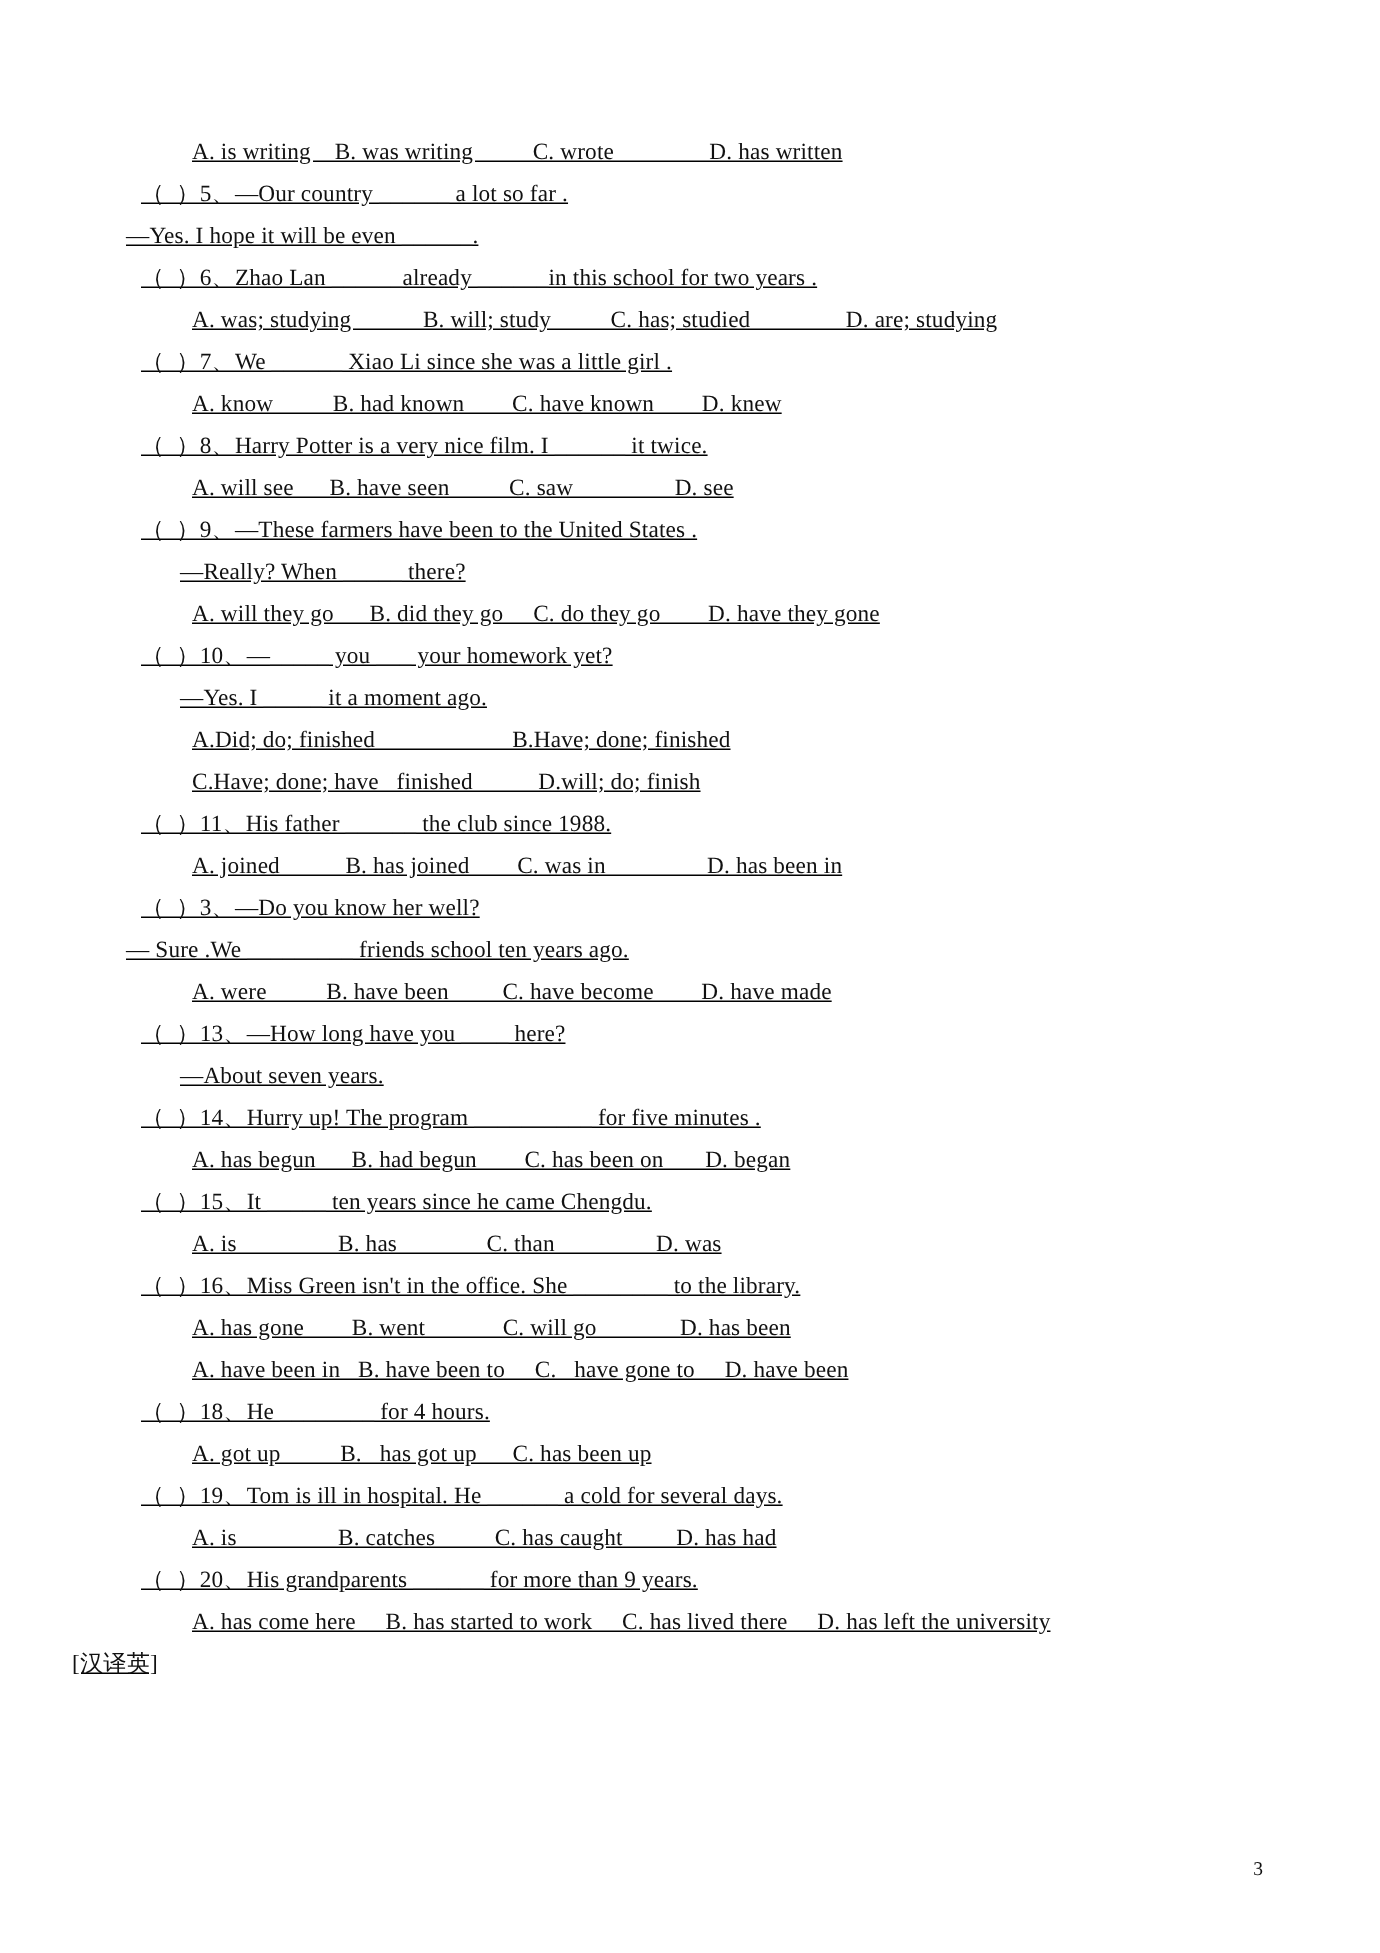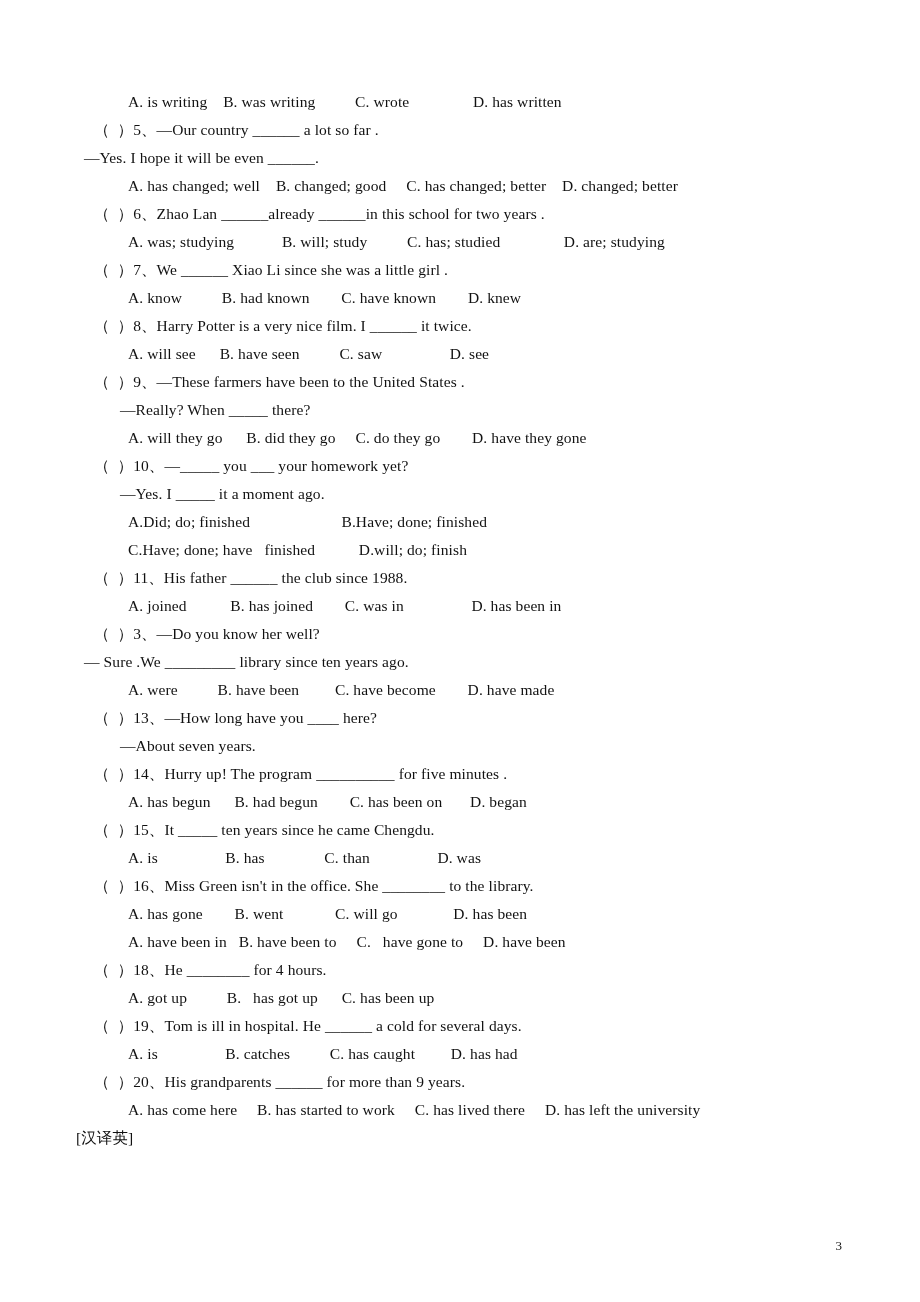--- a/index.html
+++ b/index.html
@@ -19,72 +19,72 @@
     position: relative;
     width: 920px;
     height: 1302px;
     box-sizing: border-box;
   }
   .doc-body {
     position: absolute;
     left: 0;
     top: 88px;
     width: 728px;
+    text-decoration: underline;
   }
   .line {
     font-size: 15.5px;
     line-height: 28px;
     height: 28px;
     white-space: pre;
     color: #111111;
     letter-spacing: 0.1px;
   }
   
   .lvl-marker { padding-left: 94px; }   
   .lvl-opt    { padding-left: 128px; }  
   .lvl-cont   { padding-left: 84px; }  
   .lvl-cont2  { padding-left: 120px; }  
-  .lvl-flush  { padding-left: 76px; }
+  .lvl-flush  { padding-left: 48px; }
 
   .page-number {
     position: absolute;
     right: 78px;
     bottom: 48px;
     font-size: 13px;
     font-family: "Liberation Serif", "DejaVu Serif", serif;
     color: #111111;
   }
 </style>
 </head>
 <body>
 
 <div id="page">
 
   <div class="doc-body" id="doc-body">
       <div class="line lvl-opt">A. is writing    B. was writing          C. wrote                D. has written</div>
       <div class="line lvl-marker">（  ）5、—Our country ______ a lot so far .</div>
       <div class="line lvl-cont">—Yes. I hope it will be even ______.</div>
-      <div class="line lvl-opt">A. has changed; well    B. changed; good     C. has changed; better    D. changed; better</div>
       <div class="line lvl-marker">（  ）6、Zhao Lan ______already ______in this school for two years .</div>
       <div class="line lvl-opt">A. was; studying            B. will; study          C. has; studied                D. are; studying</div>
       <div class="line lvl-marker">（  ）7、We ______ Xiao Li since she was a little girl .</div>
       <div class="line lvl-opt">A. know          B. had known        C. have known        D. knew</div>
       <div class="line lvl-marker">（  ）8、Harry Potter is a very nice film. I ______ it twice.</div>
       <div class="line lvl-opt">A. will see      B. have seen          C. saw                 D. see</div>
       <div class="line lvl-marker">（  ）9、—These farmers have been to the United States .</div>
       <div class="line lvl-cont2">—Really? When _____ there?</div>
       <div class="line lvl-opt">A. will they go      B. did they go     C. do they go        D. have they gone</div>
       <div class="line lvl-marker">（  ）10、—_____ you ___ your homework yet?</div>
       <div class="line lvl-cont2">—Yes. I _____ it a moment ago.</div>
       <div class="line lvl-opt">A.Did; do; finished                       B.Have; done; finished</div>
       <div class="line lvl-opt">C.Have; done; have   finished           D.will; do; finish</div>
       <div class="line lvl-marker">（  ）11、His father ______ the club since 1988.</div>
       <div class="line lvl-opt">A. joined           B. has joined        C. was in                 D. has been in</div>
       <div class="line lvl-marker">（  ）3、—Do you know her well?</div>
-      <div class="line lvl-cont">— Sure .We _________ library since ten years ago.</div>
+      <div class="line lvl-cont">— Sure .We _________ friends school ten years ago.</div>
       <div class="line lvl-opt">A. were          B. have been         C. have become        D. have made</div>
       <div class="line lvl-marker">（  ）13、—How long have you ____ here?</div>
       <div class="line lvl-cont2">—About seven years.</div>
       <div class="line lvl-marker">（  ）14、Hurry up! The program __________ for five minutes .</div>
       <div class="line lvl-opt">A. has begun      B. had begun        C. has been on       D. began</div>
       <div class="line lvl-marker">（  ）15、It _____ ten years since he came Chengdu.</div>
       <div class="line lvl-opt">A. is                 B. has               C. than                 D. was</div>
       <div class="line lvl-marker">（  ）16、Miss Green isn't in the office. She ________ to the library.</div>
       <div class="line lvl-opt">A. has gone        B. went             C. will go              D. has been</div>
       <div class="line lvl-opt">A. have been in   B. have been to     C.   have gone to     D. have been</div>

